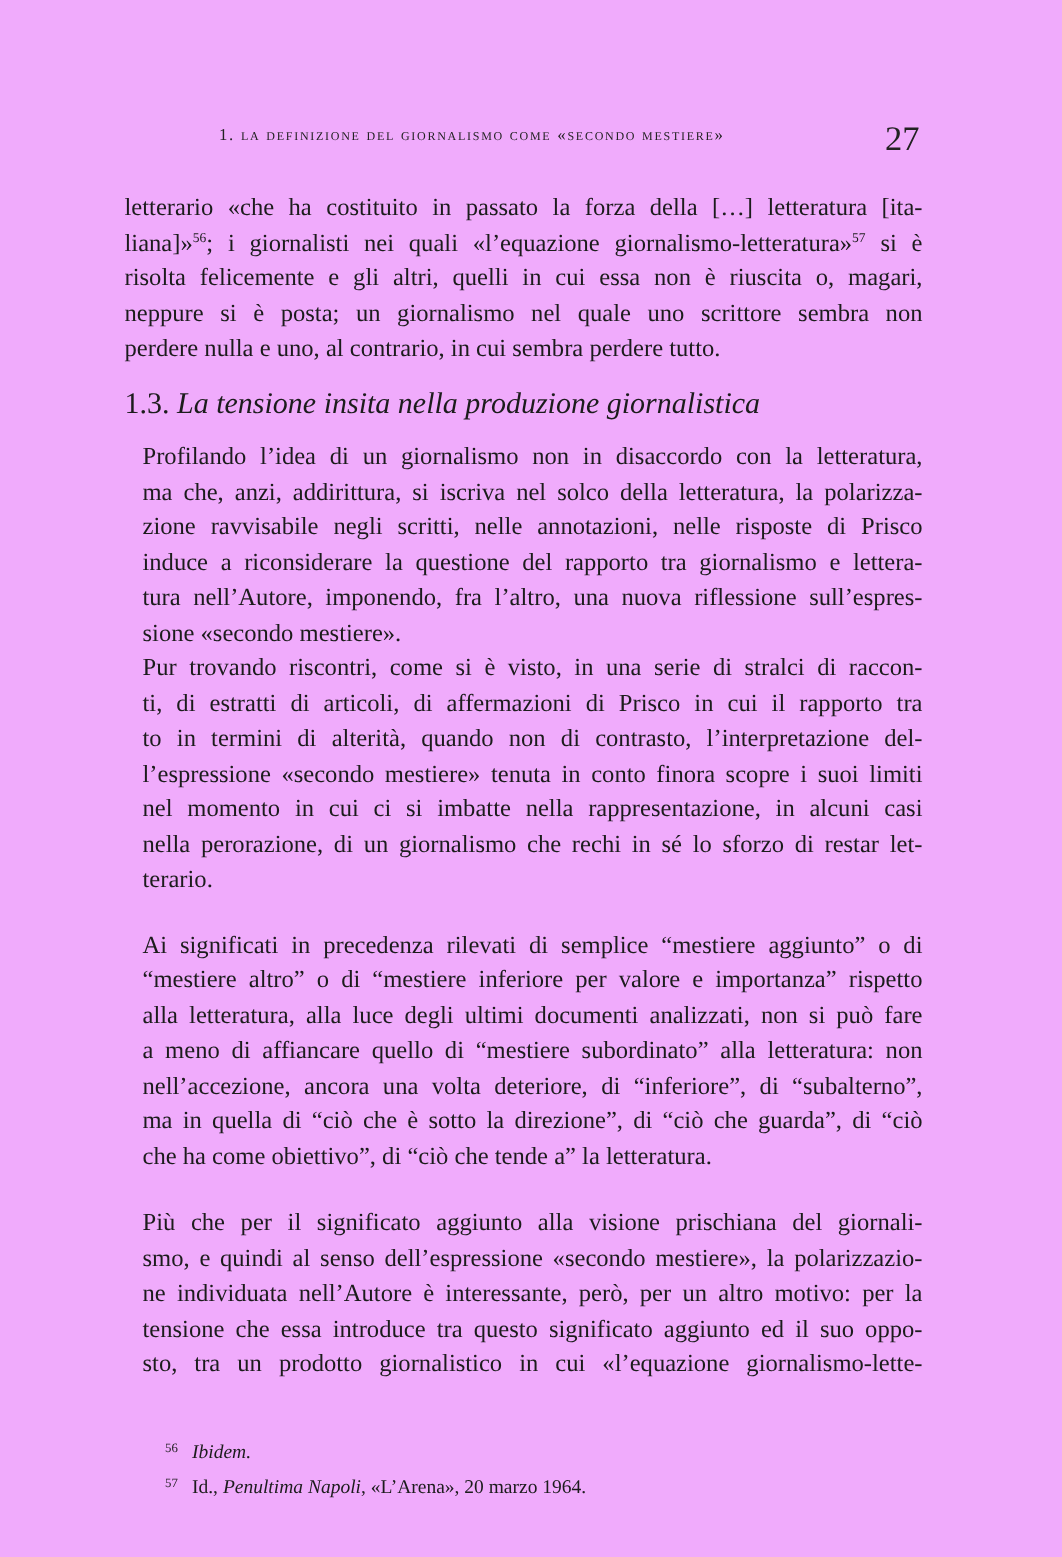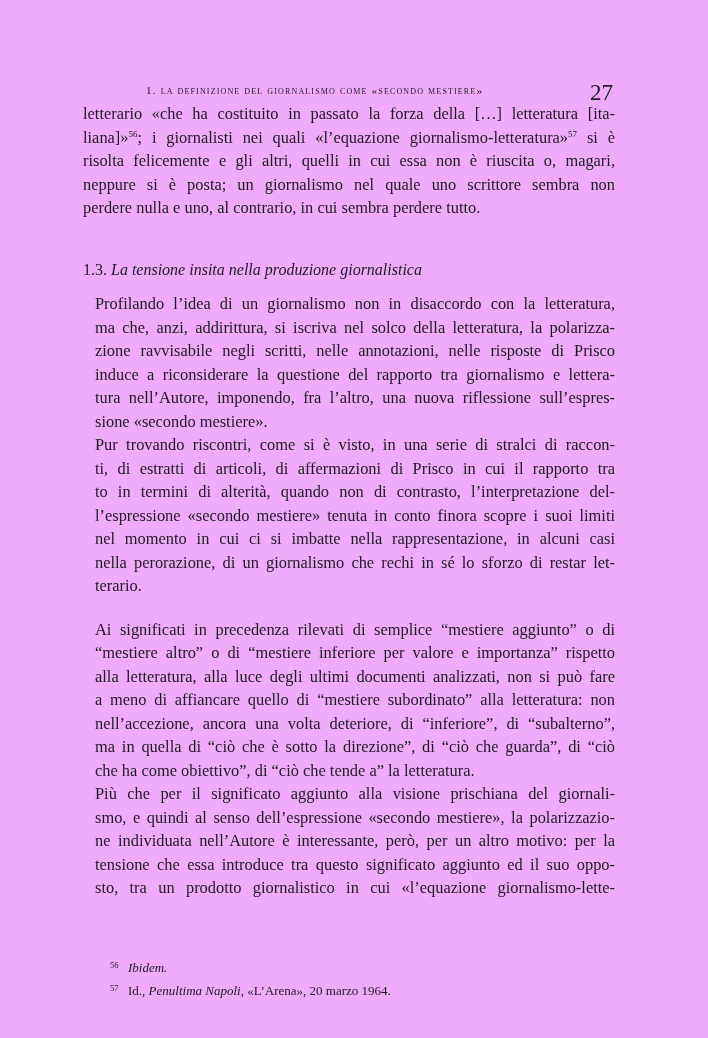--- a/index.html
+++ b/index.html
@@ -5,22 +5,22 @@
   html, body { margin: 0; padding: 0; background: #ffffff; }
   body { width: 708px; height: 1038px; position: relative; overflow: hidden; }
   .page { position: absolute; left: 0; top: 0; width: 708px; height: 1038px; background: #f0abfc; color: #1a1a1a;
           font-family: "Liberation Serif", "DejaVu Serif", serif; }
   .running-head { position: absolute; top: 80px; left: 118px; width: 495px; height: 24px; }
   .running-title { position: absolute; left: 28px; top: 4px; font-size: 11.2px; letter-spacing: 1.15px;
                    font-variant: small-caps; text-transform: lowercase; white-space: nowrap; color: #222; }
   .page-number { position: absolute; right: 0; top: 0; font-size: 23px; color: #222; }
   .body { position: absolute; left: 83px; width: 532px; font-size: 16.4px; line-height: 23.5px; text-align: justify;
           hyphens: manual; color: #1c1c1c; }
-  .block-top { top: 102px; }
-  .section-heading { position: absolute; left: 83px; top: 258px; font-size: 16px; line-height: 23.5px; margin: 0; font-weight: normal; color: #1c1c1c; }
+  .block-top { top: 126px; }
+  .section-heading { position: absolute; left: 83px; top: 258px; font-size: 20px; line-height: 23.5px; margin: 0; font-weight: normal; color: #1c1c1c; }
   .section-heading .num { font-style: normal; }
   .section-heading .ttl { font-style: italic; }
   .block-main { top: 292px; }
   .block-main p { margin: 0; text-indent: 12px; }
   .line { display: block; text-align: justify; text-align-last: justify; white-space: nowrap; }
   .line.last { text-align-last: left; }
   sup { font-size: 9px; line-height: 0; vertical-align: 6px; }
   .footnotes { position: absolute; left: 110px; top: 955px; font-size: 13px; line-height: 20px; color: #1c1c1c; }
   .fn { display: block; white-space: nowrap; }
   .fn-num { display: inline-block; width: 18px; font-size: 8.5px; vertical-align: 4px; }
@@ -70,21 +70,21 @@
       <p>
         <span class="line" style="text-indent: 12px; margin-top: 20px;">Ai significati in precedenza rilevati di semplice “mestiere aggiunto” o di</span>
         <span class="line">“mestiere altro” o di “mestiere inferiore per valore e importanza” rispetto</span>
         <span class="line">alla letteratura, alla luce degli ultimi documenti analizzati, non si può fare</span>
         <span class="line">a meno di affiancare quello di “mestiere subordinato” alla letteratura: non</span>
         <span class="line">nell’accezione, ancora una volta deteriore, di “inferiore”, di “subalterno”,</span>
         <span class="line">ma in quella di “ciò che è sotto la direzione”, di “ciò che guarda”, di “ciò</span>
         <span class="line last">che ha come obiettivo”, di “ciò che tende a” la letteratura.</span>
       </p>
       <p>
-        <span class="line" style="text-indent: 12px;">Più che per il significato aggiunto alla visione prischiana del giornali-</span>
+        <span class="line" style="text-indent: 12px; margin-top: 21px;">Più che per il significato aggiunto alla visione prischiana del giornali-</span>
         <span class="line">smo, e quindi al senso dell’espressione «secondo mestiere», la polarizzazio-</span>
         <span class="line">ne individuata nell’Autore è interessante, però, per un altro motivo: per la</span>
         <span class="line">tensione che essa introduce tra questo significato aggiunto ed il suo oppo-</span>
         <span class="line">sto, tra un prodotto giornalistico in cui «l’equazione giornalismo-lette-</span>
       </p>
     </div>
 
   <div class="footnotes" id="footnotes">
       <span class="fn"><span class="fn-num">56</span><span></span><span class="it">Ibidem.</span><span></span></span>
       <span class="fn"><span class="fn-num">57</span><span>Id., </span><span class="it">Penultima Napoli</span><span>, «L’Arena», 20 marzo 1964.</span></span>

